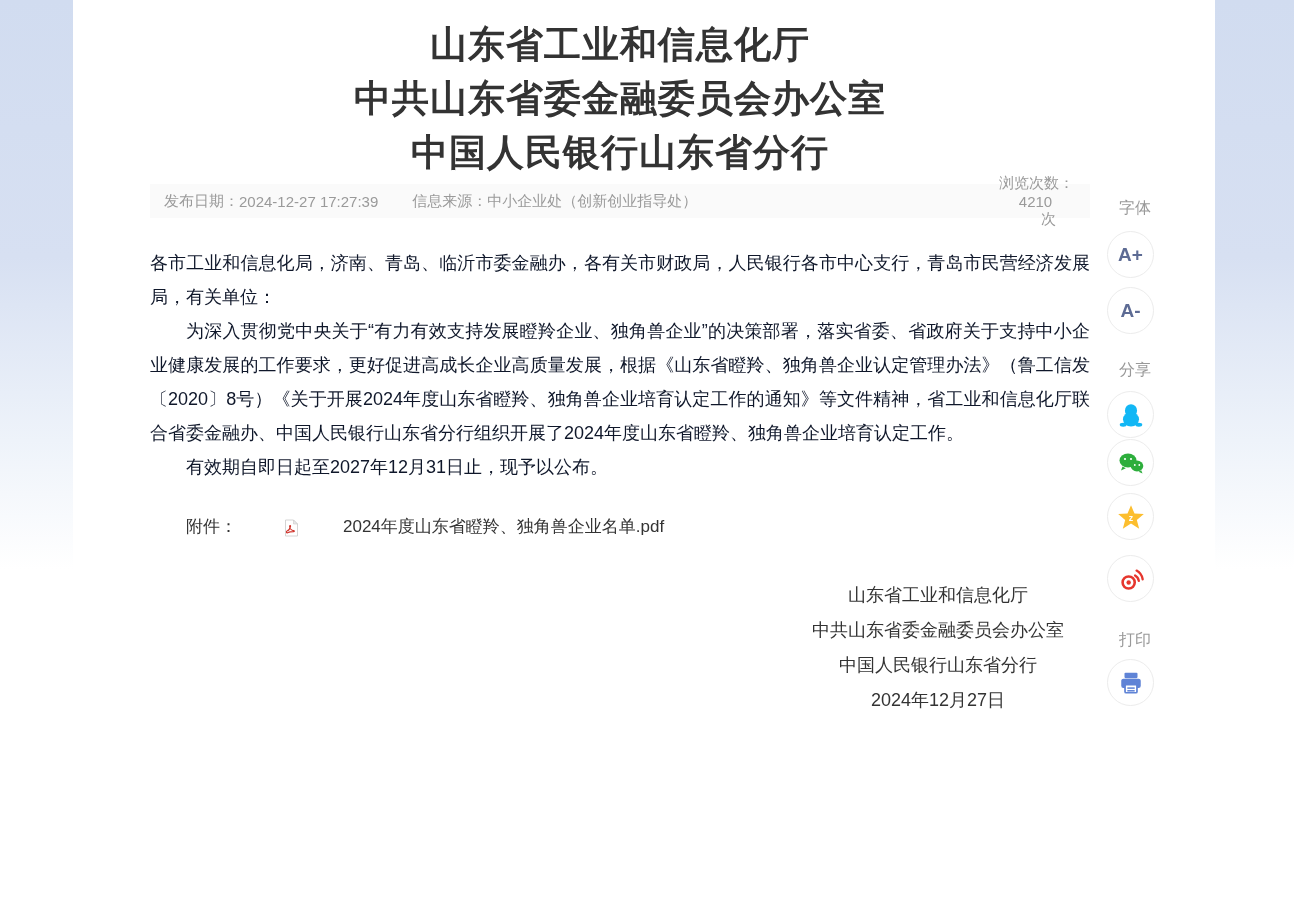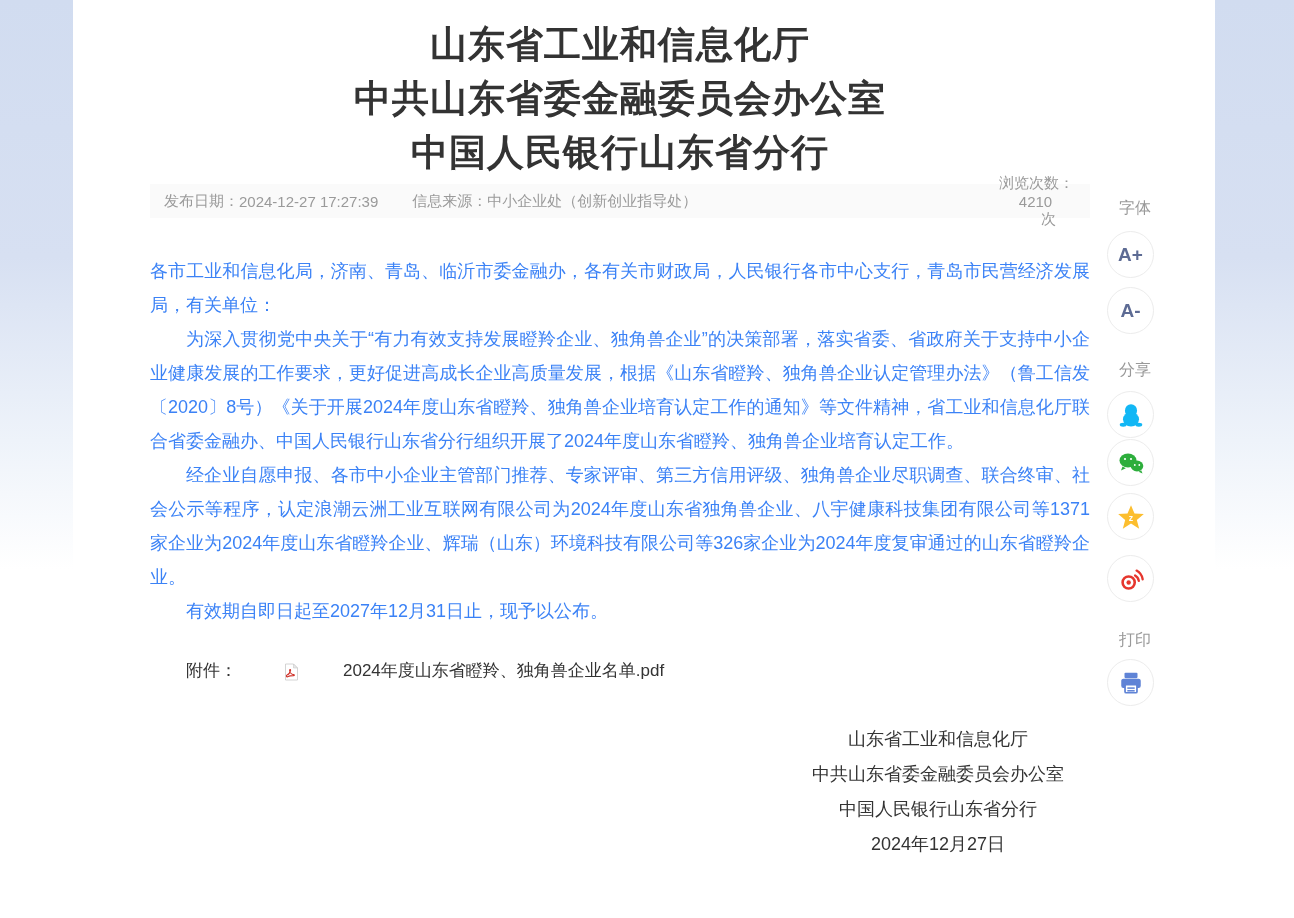--- a/index.html
+++ b/index.html
@@ -19,21 +19,21 @@
   .meta {
     margin-top:4px; height:34px; background:#fafafa;
     display:flex; align-items:center; justify-content:space-between;
     color:#9a9a9a; font-size:15px; padding:0 16px 0 14px;
   }
   .meta-left { display:flex; align-items:center; }
   .meta-left .gap { display:inline-block; width:34px; }
   .meta-right { display:flex; align-items:center;flex-direction:column; }
   .meta-right .views-num { margin:0 8px 0 6px; }
   .meta-right .views-unit { margin-left:24px; }
-  .bodytext { margin-top:36px; font-size:18px; line-height:34px; color:#3b82f6; text-align:justify; }
+  .bodytext { margin-top:28px; font-size:18px; line-height:34px; color:#0f172a; text-align:justify; }
   .bodytext p { text-indent:2em; }
   .bodytext p.p-first { text-indent:0; }
   .attachment { margin-top:26px; padding-left:36px; font-size:17px; line-height:34px; color:#333333; display:flex; align-items:center;gap:40px; }
   .pdf-icon { display:inline-block; width:16px; height:18px; margin:0 4px 6px 6px; }
   .attachment-link { color:#333333; text-decoration:none; cursor:pointer; }
   .signature { margin-top:34px; width:fit-content; margin-left:auto; margin-right:26px; text-align:center; font-size:18px; line-height:35px; color:#333333; }
   
   .toolbar { position:absolute; left:1032px; top:0; width:60px; height:648px; }
   .tb-label { position:absolute; left:14px; color:#999999; font-size:16px; }
   .lbl-font  { top:198px; }
@@ -77,21 +77,20 @@
       <div class="meta-right">
         <span>浏览次数：</span>
         <span class="views-num">4210</span>
         <span class="views-unit">次</span>
       </div>
     </div>
 
     <div class="bodytext">
       <p class="p-first">各市工业和信息化局，济南、青岛、临沂市委金融办，各有关市财政局，人民银行各市中心支行，青岛市民营经济发展局，有关单位：</p>
       <p>为深入贯彻党中央关于“有力有效支持发展瞪羚企业、独角兽企业”的决策部署，落实省委、省政府关于支持中小企业健康发展的工作要求，更好促进高成长企业高质量发展，根据《山东省瞪羚、独角兽企业认定管理办法》（鲁工信发〔2020〕8号）《关于开展2024年度山东省瞪羚、独角兽企业培育认定工作的通知》等文件精神，省工业和信息化厅联合省委金融办、中国人民银行山东省分行组织开展了2024年度山东省瞪羚、独角兽企业培育认定工作。</p>
-      <p>经企业自愿申报、各市中小企业主管部门推荐、专家评审、第三方信用评级、独角兽企业尽职调查、联合终审、社会公示等程序，认定浪潮云洲工业互联网有限公司为2024年度山东省独角兽企业、八宇健康科技集团有限公司等1371家企业为2024年度山东省瞪羚企业、辉瑞（山东）环境科技有限公司等326家企业为2024年度复审通过的山东省瞪羚企业。</p>
       <p>有效期自即日起至2027年12月31日止，现予以公布。</p>
     </div>
 
     <div class="attachment">
       <span>附件：</span>
       <span class="pdf-icon">
         <svg width="16" height="18" viewBox="0 0 16 18">
           <path d="M2.5 1 h8 l4 4 v12 h-12 z" fill="#ffffff" stroke="#c9c9c9" stroke-width="0.8"></path>
           <path d="M10.5 1 l4 4 h-4 z" fill="#e8e8e8" stroke="#c9c9c9" stroke-width="0.6"></path>
           <path d="M4 12 c1.5 -0.5 3 -2.5 3.5 -4.5 c0.3 -1.2 -0.8 -1.4 -0.9 -0.2 c-0.1 1.8 1.5 4 3.8 4.3 c1.3 0.15 1.2 1 0.1 1 c-1.8 0 -4.6 0.4 -6 1.2 c-1 0.6 -1.6 -1.4 -0.5 -1.8" fill="none" stroke="#d0342c" stroke-width="1.1"></path>

